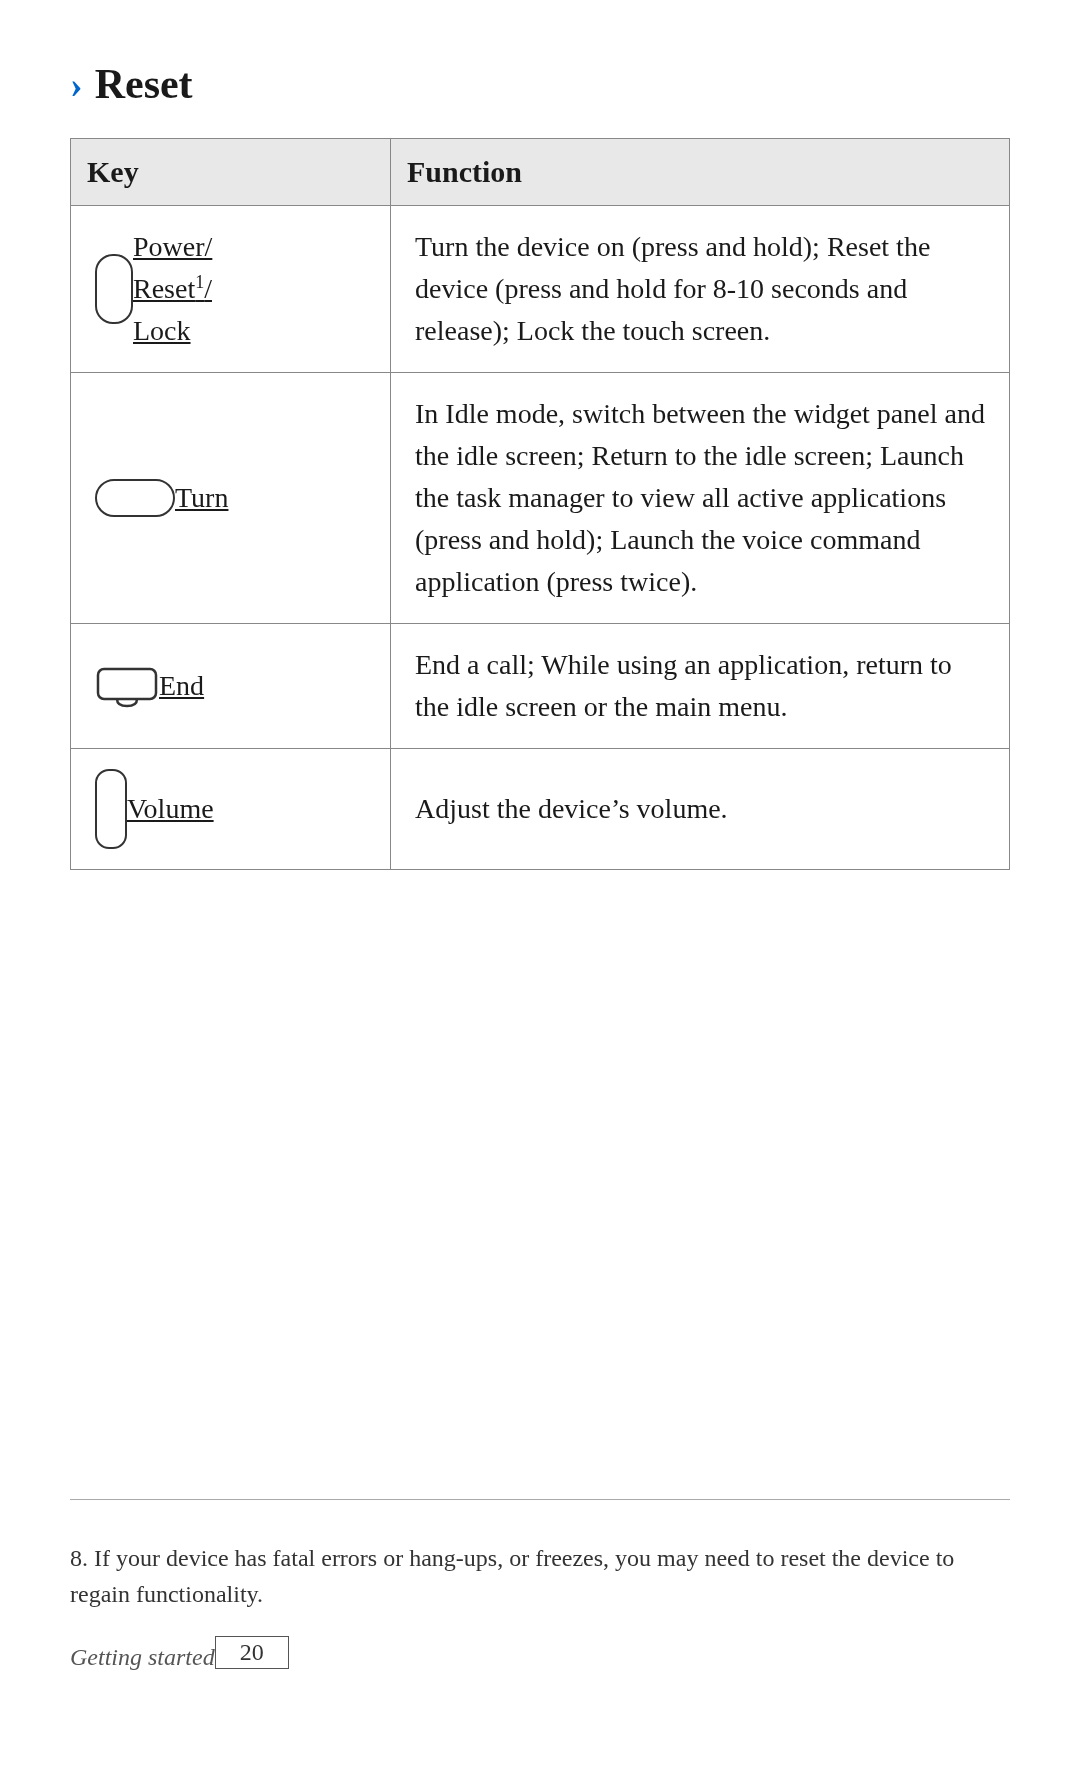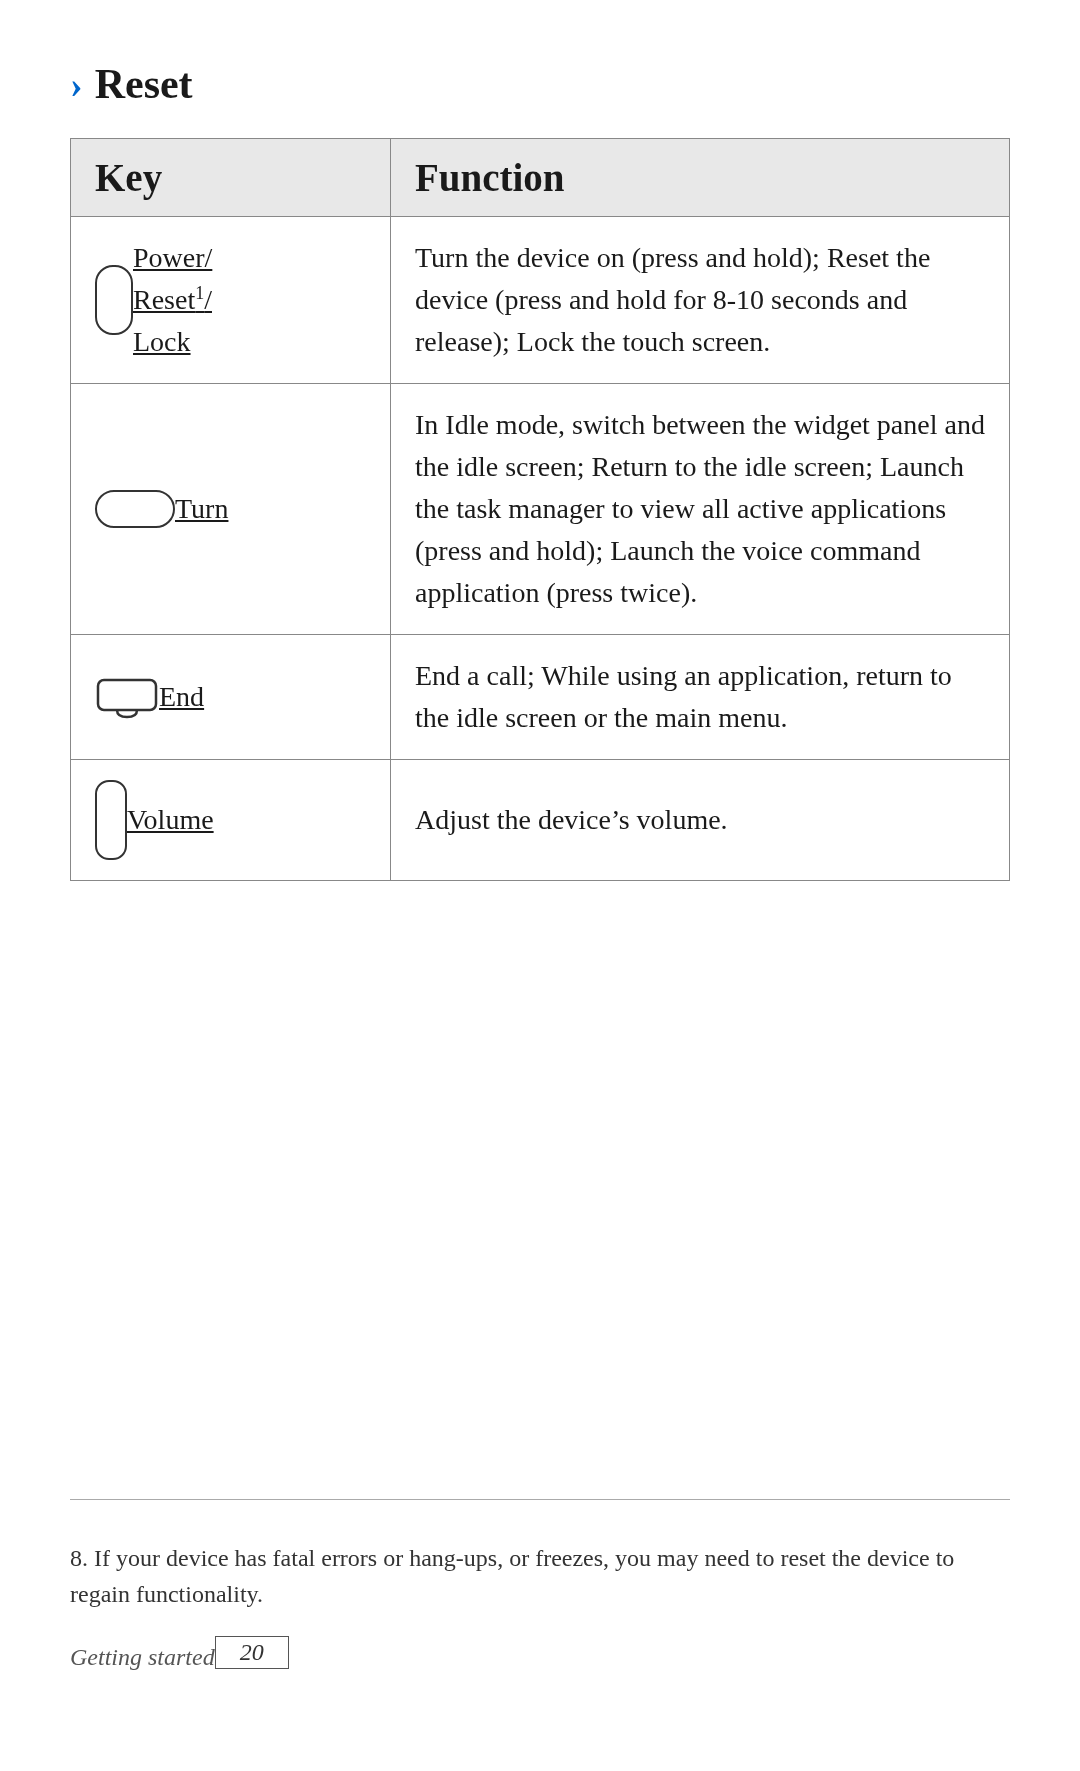--- a/index.html
+++ b/index.html
@@ -43,22 +43,22 @@
 
     .keys-table {
       width: 100%;
       border-collapse: collapse;
       border: 1.5px solid #888;
     }
 
     .keys-table th {
       background: #e8e8e8;
       text-align: left;
-      padding: 16px 24px;
-      font-size: 39px;
+      padding: 16px 16px;
+      font-size: 30px;
       font-weight: bold;
       border: 1.5px solid #888;
       font-family: 'Georgia', serif;
       margin-left: 12px;
     }
 
     .keys-table td {
       border: 1.5px solid #888;
       vertical-align: middle;
       padding: 20px 24px;
@@ -139,21 +139,20 @@
 
     .footer-page {
       text-align: center;
       font-size: 24px;
       color: #333;
       margin-top: 6px;
       border: 1.5px solid #555;
       display: inline-block;
       padding: 2px 24px;
       min-width: 44px;
-      font-style: italic;
     }
 
     .footer-center {
       display: flex;
       align-items: center;
       margin-top: 16px;
     }
 
     sup {
       font-size: 18px;

